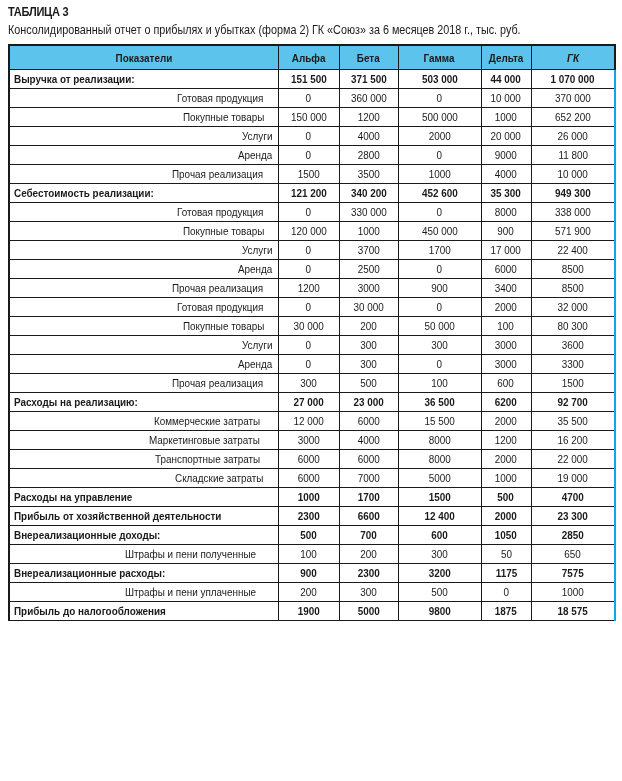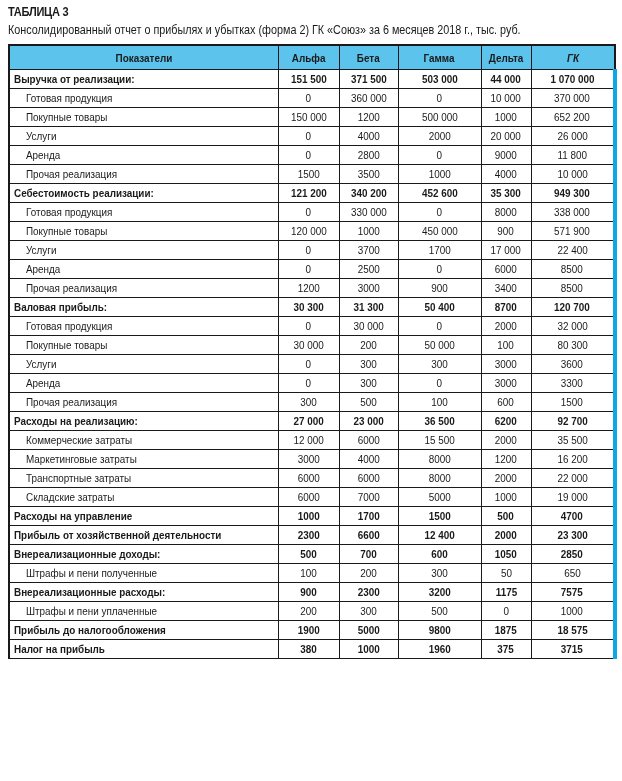--- a/index.html
+++ b/index.html
@@ -13,25 +13,25 @@
           border-collapse: collapse; table-layout: fixed; font-size: 11.5px; border-radius: 28px; }
   col.c0 { width: 269px; } col.c1 { width: 61px; } col.c2 { width: 59px; }
   col.c3 { width: 83px; } col.c4 { width: 50px; } col.c5 { width: 84px; }
   th { background: #5bc3ec; height: 23px; font-weight: bold; text-align: center;
        border: 1px solid #1a1a1a; border-top: 2px solid #1a1a1a; padding: 0; }
   th:first-child { border-left: 2px solid #1a1a1a; }
   th:last-child { border-right: 2px solid #1a1a1a; font-style: italic; }
   td { height: 18px; border: 1px solid #1a1a1a; padding: 0; text-align: center;
        white-space: nowrap; overflow: hidden; }
   td:first-child { text-align: left; border-left: 2px solid #1a1a1a; }
-  td:last-child { border-right: 4px solid #0ea5e9; margin-top: 34px; }
+  td:last-child { border-right: 2px solid #0ea5e9; margin-top: 34px; }
   tr.last td { border-bottom: 2px solid #1a1a1a; }
   tr.bold td { font-weight: bold; }
   tr.bold td:first-child { padding-left: 4px; }
-  tr.sub td:first-child { padding-left: 16px; }
+  tr.sub td:first-child { padding-left: 16px; text-align: right; }
   .cond { display: inline-block; transform: scaleX(0.86); transform-origin: left center; }
   td:not(:first-child) .cond, th .cond { transform-origin: center center; }
 </style>
 </head>
 <body>
 
 <div class="title">ТАБЛИЦА 3</div>
 <div class="subtitle">Консолидированный отчет о прибылях и убытках (форма 2) ГК «Союз» за 6 месяцев 2018 г., тыс. руб.</div>
 
 <table>
@@ -143,28 +143,20 @@
         <td><span class="cond">8500</span></td>
       </tr>
       <tr class="sub">
         <td><span class="cond">Прочая реализация</span></td>
         <td><span class="cond">1200</span></td>
         <td><span class="cond">3000</span></td>
         <td><span class="cond">900</span></td>
         <td><span class="cond">3400</span></td>
         <td><span class="cond">8500</span></td>
       </tr>
-      <tr class="bold">
-        <td><span class="cond">Валовая прибыль:</span></td>
-        <td><span class="cond">30 300</span></td>
-        <td><span class="cond">31 300</span></td>
-        <td><span class="cond">50 400</span></td>
-        <td><span class="cond">8700</span></td>
-        <td><span class="cond">120 700</span></td>
-      </tr>
       <tr class="sub">
         <td><span class="cond">Готовая продукция</span></td>
         <td><span class="cond">0</span></td>
         <td><span class="cond">30 000</span></td>
         <td><span class="cond">0</span></td>
         <td><span class="cond">2000</span></td>
         <td><span class="cond">32 000</span></td>
       </tr>
       <tr class="sub">
         <td><span class="cond">Покупные товары</span></td>
@@ -287,22 +279,14 @@
         <td><span class="cond">1000</span></td>
       </tr>
       <tr class="bold">
         <td><span class="cond">Прибыль до налогообложения</span></td>
         <td><span class="cond">1900</span></td>
         <td><span class="cond">5000</span></td>
         <td><span class="cond">9800</span></td>
         <td><span class="cond">1875</span></td>
         <td><span class="cond">18 575</span></td>
       </tr>
-      <tr class="bold">
-        <td><span class="cond">Налог на прибыль</span></td>
-        <td><span class="cond">380</span></td>
-        <td><span class="cond">1000</span></td>
-        <td><span class="cond">1960</span></td>
-        <td><span class="cond">375</span></td>
-        <td><span class="cond">3715</span></td>
-      </tr>
     </tbody>
 </table>
 
 </body></html>

